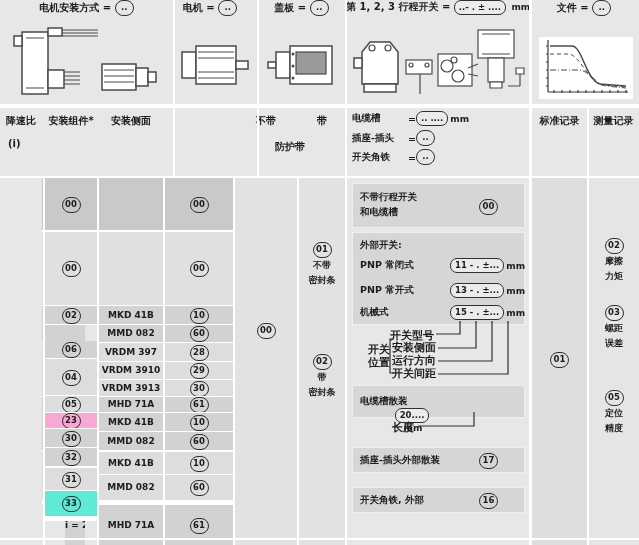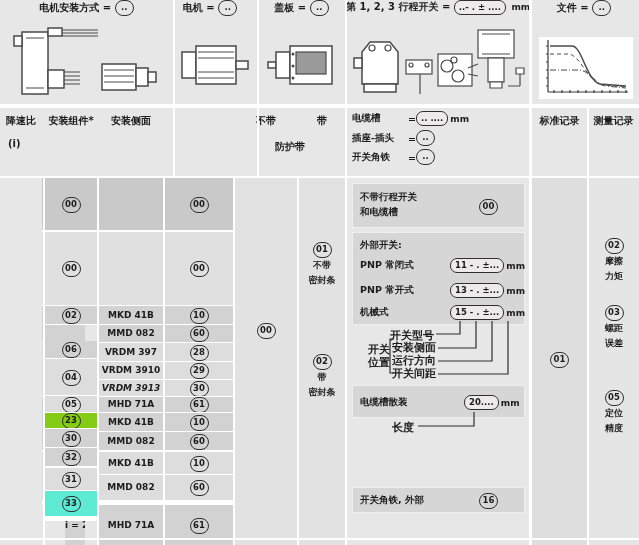--- a/index.html
+++ b/index.html
@@ -176,34 +176,34 @@
       <div class="cell" style="height: 53px; border-bottom: 5px solid rgb(255, 255, 255); background: rgb(221, 221, 221); line-height: 48px;">i = 2,5</div>
       <div class="cell" style="height: 40px; border-bottom: 0px solid rgb(255, 255, 255); background: rgb(210, 210, 210); line-height: 40px; margin-left: 23px;">i = 2</div>
     </div>
   <div id="col-kit" class="col" style="left:45px;width:52px;">
       <div class="cell" style="height: 54px; border-bottom: 2px solid rgb(255, 255, 255); background: rgb(201, 201, 201); line-height: 52px;"><span class="circ">00</span></div>
       <div class="cell" style="height: 74px; border-bottom: 1px solid rgb(255, 255, 255); background: rgb(224, 224, 224); line-height: 73px;"><span class="circ">00</span></div>
       <div class="cell" style="height: 19px; border-bottom: 1px solid rgb(255, 255, 255); background: rgb(210, 210, 210); line-height: 18px;"><span class="circ">02</span></div>
       <div class="cell" style="height: 18px; border-bottom: 1px solid rgb(255, 255, 255); background: rgb(210, 210, 210); line-height: 17px; margin-top: 16px;"><span class="circ">06</span></div>
       <div class="cell" style="height: 37px; border-bottom: 1px solid rgb(255, 255, 255); background: rgb(221, 221, 221); line-height: 36px;"><span class="circ">04</span></div>
       <div class="cell" style="height: 17px; border-bottom: 1px solid rgb(255, 255, 255); background: rgb(221, 221, 221); line-height: 16px;"><span class="circ">05</span></div>
-      <div class="cell" style="height: 16px; border-bottom: 1px solid rgb(255, 255, 255); background: #84cc16; line-height: 15px;"><span class="circ">23</span></div>
+      <div class="cell" style="height: 16px; border-bottom: 1px solid rgb(255, 255, 255); background: #f9a8d4; line-height: 15px;"><span class="circ">23</span></div>
       <div class="cell" style="height: 19px; border-bottom: 1px solid rgb(255, 255, 255); background: rgb(210, 210, 210); line-height: 18px;"><span class="circ">30</span></div>
       <div class="cell" style="height: 20px; border-bottom: 2px solid rgb(255, 255, 255); background: rgb(210, 210, 210); line-height: 18px;"><span class="circ">32</span></div>
       <div class="cell" style="height: 23px; border-bottom: 1px solid rgb(255, 255, 255); background: rgb(221, 221, 221); line-height: 22px;"><span class="circ">31</span></div>
       <div class="cell" style="height: 30px; border-bottom: 5px solid rgb(255, 255, 255); background: #5eead4; line-height: 25px;"><span class="circ">33</span></div>
     </div>
   <div id="col-motor" class="col" style="left:99px;width:64px;">
       <div class="cell" style="height: 54px; border-bottom: 2px solid rgb(255, 255, 255); background: rgb(201, 201, 201); line-height: 52px;"></div>
       <div class="cell" style="height: 74px; border-bottom: 1px solid rgb(255, 255, 255); background: rgb(224, 224, 224); line-height: 73px;"></div>
       <div class="cell" style="height: 19px; border-bottom: 1px solid rgb(255, 255, 255); background: rgb(210, 210, 210); line-height: 18px;">MKD 41B</div>
       <div class="cell" style="height: 18px; border-bottom: 1px solid rgb(255, 255, 255); background: rgb(210, 210, 210); line-height: 17px;">MMD 082</div>
       <div class="cell" style="height: 19px; border-bottom: 1px solid rgb(255, 255, 255); background: rgb(221, 221, 221); line-height: 18px;">VRDM 397</div>
       <div class="cell" style="height: 18px; border-bottom: 1px solid rgb(255, 255, 255); background: rgb(221, 221, 221); line-height: 17px;">VRDM 3910</div>
-      <div class="cell" style="height: 17px; border-bottom: 1px solid rgb(255, 255, 255); background: rgb(221, 221, 221); line-height: 16px; font-style: italic;">VRDM 3913</div>
+      <div class="cell" style="height: 17px; border-bottom: 1px solid rgb(255, 255, 255); background: rgb(221, 221, 221); line-height: 16px;">VRDM 3913</div>
       <div class="cell" style="height: 16px; border-bottom: 1px solid rgb(255, 255, 255); background: rgb(210, 210, 210); line-height: 15px;">MHD 71A</div>
       <div class="cell" style="height: 19px; border-bottom: 1px solid rgb(255, 255, 255); background: rgb(210, 210, 210); line-height: 18px;">MKD 41B</div>
       <div class="cell" style="height: 20px; border-bottom: 2px solid rgb(255, 255, 255); background: rgb(210, 210, 210); line-height: 18px;">MMD 082</div>
       <div class="cell" style="height: 23px; border-bottom: 1px solid rgb(255, 255, 255); background: rgb(221, 221, 221); line-height: 22px;">MKD 41B</div>
       <div class="cell" style="height: 30px; border-bottom: 5px solid rgb(255, 255, 255); background: rgb(221, 221, 221); line-height: 25px;">MMD 082</div>
       <div class="cell" style="height: 40px; border-bottom: 0px solid rgb(255, 255, 255); background: rgb(210, 210, 210); line-height: 40px;">MHD 71A</div>
     </div>
   <div id="col-code" class="col" style="left:165px;width:68px;">
       <div class="cell" style="height: 54px; border-bottom: 2px solid rgb(255, 255, 255); background: rgb(201, 201, 201); line-height: 52px;"><span class="circ">00</span></div>
       <div class="cell" style="height: 74px; border-bottom: 1px solid rgb(255, 255, 255); background: rgb(224, 224, 224); line-height: 73px;"><span class="circ">00</span></div>
@@ -279,31 +279,35 @@
     <g fill="none" stroke="#2f2f2f" stroke-width="1.2">
       <path d="M48,27 H44 V61 H48"></path>
       <path d="M114,9 V22 H90"></path>
       <path d="M130,9 V36 H92"></path>
       <path d="M146,9 V49 H92"></path>
       <path d="M162,9 V62 H92"></path>
     </g>
   </svg>
 
   <div class="box" style="left:352px;top:385px;width:173px;height:33px;">
-    <div class="exrow" style="left:7px;top:9px;">
+    <div class="exrow" style="left:7px;top:9px;flex-direction:column;">
       <span class="rl" style="width:104px;">电缆槽散装</span>
       <span class="pill">20....</span>
       <span class="unit">mm</span>
     </div>
   </div>
   <div class="abs lbl sm" style="left:392px;top:420px;">长度</div>
   <svg class="abs" style="left:352px;top:408px;" width="173" height="24" viewBox="0 0 173 24">
     <path d="M66,18 H122 V4" fill="none" stroke="#2f2f2f" stroke-width="1.2"></path>
   </svg>
 
+  <div class="box" style="left:352px;top:447px;width:173px;height:26px;">
+    <div class="boxlbl" style="left:7px;top:6px;">插座-插头外部散装</div>
+    <span class="circ abs" style="right:26px;top:5px;">17</span>
+  </div>
   <div class="box" style="left:352px;top:487px;width:173px;height:26px;">
     <div class="boxlbl" style="left:7px;top:6px;">开关角铁, 外部</div>
     <span class="circ abs" style="right:26px;top:5px;">16</span>
   </div>
 
   <div class="col" style="left:532px;width:55px;height:367px;background:#dedede;">
     <div class="stack" style="top:174px;">
       <span class="circ">01</span>
     </div>
   </div>

